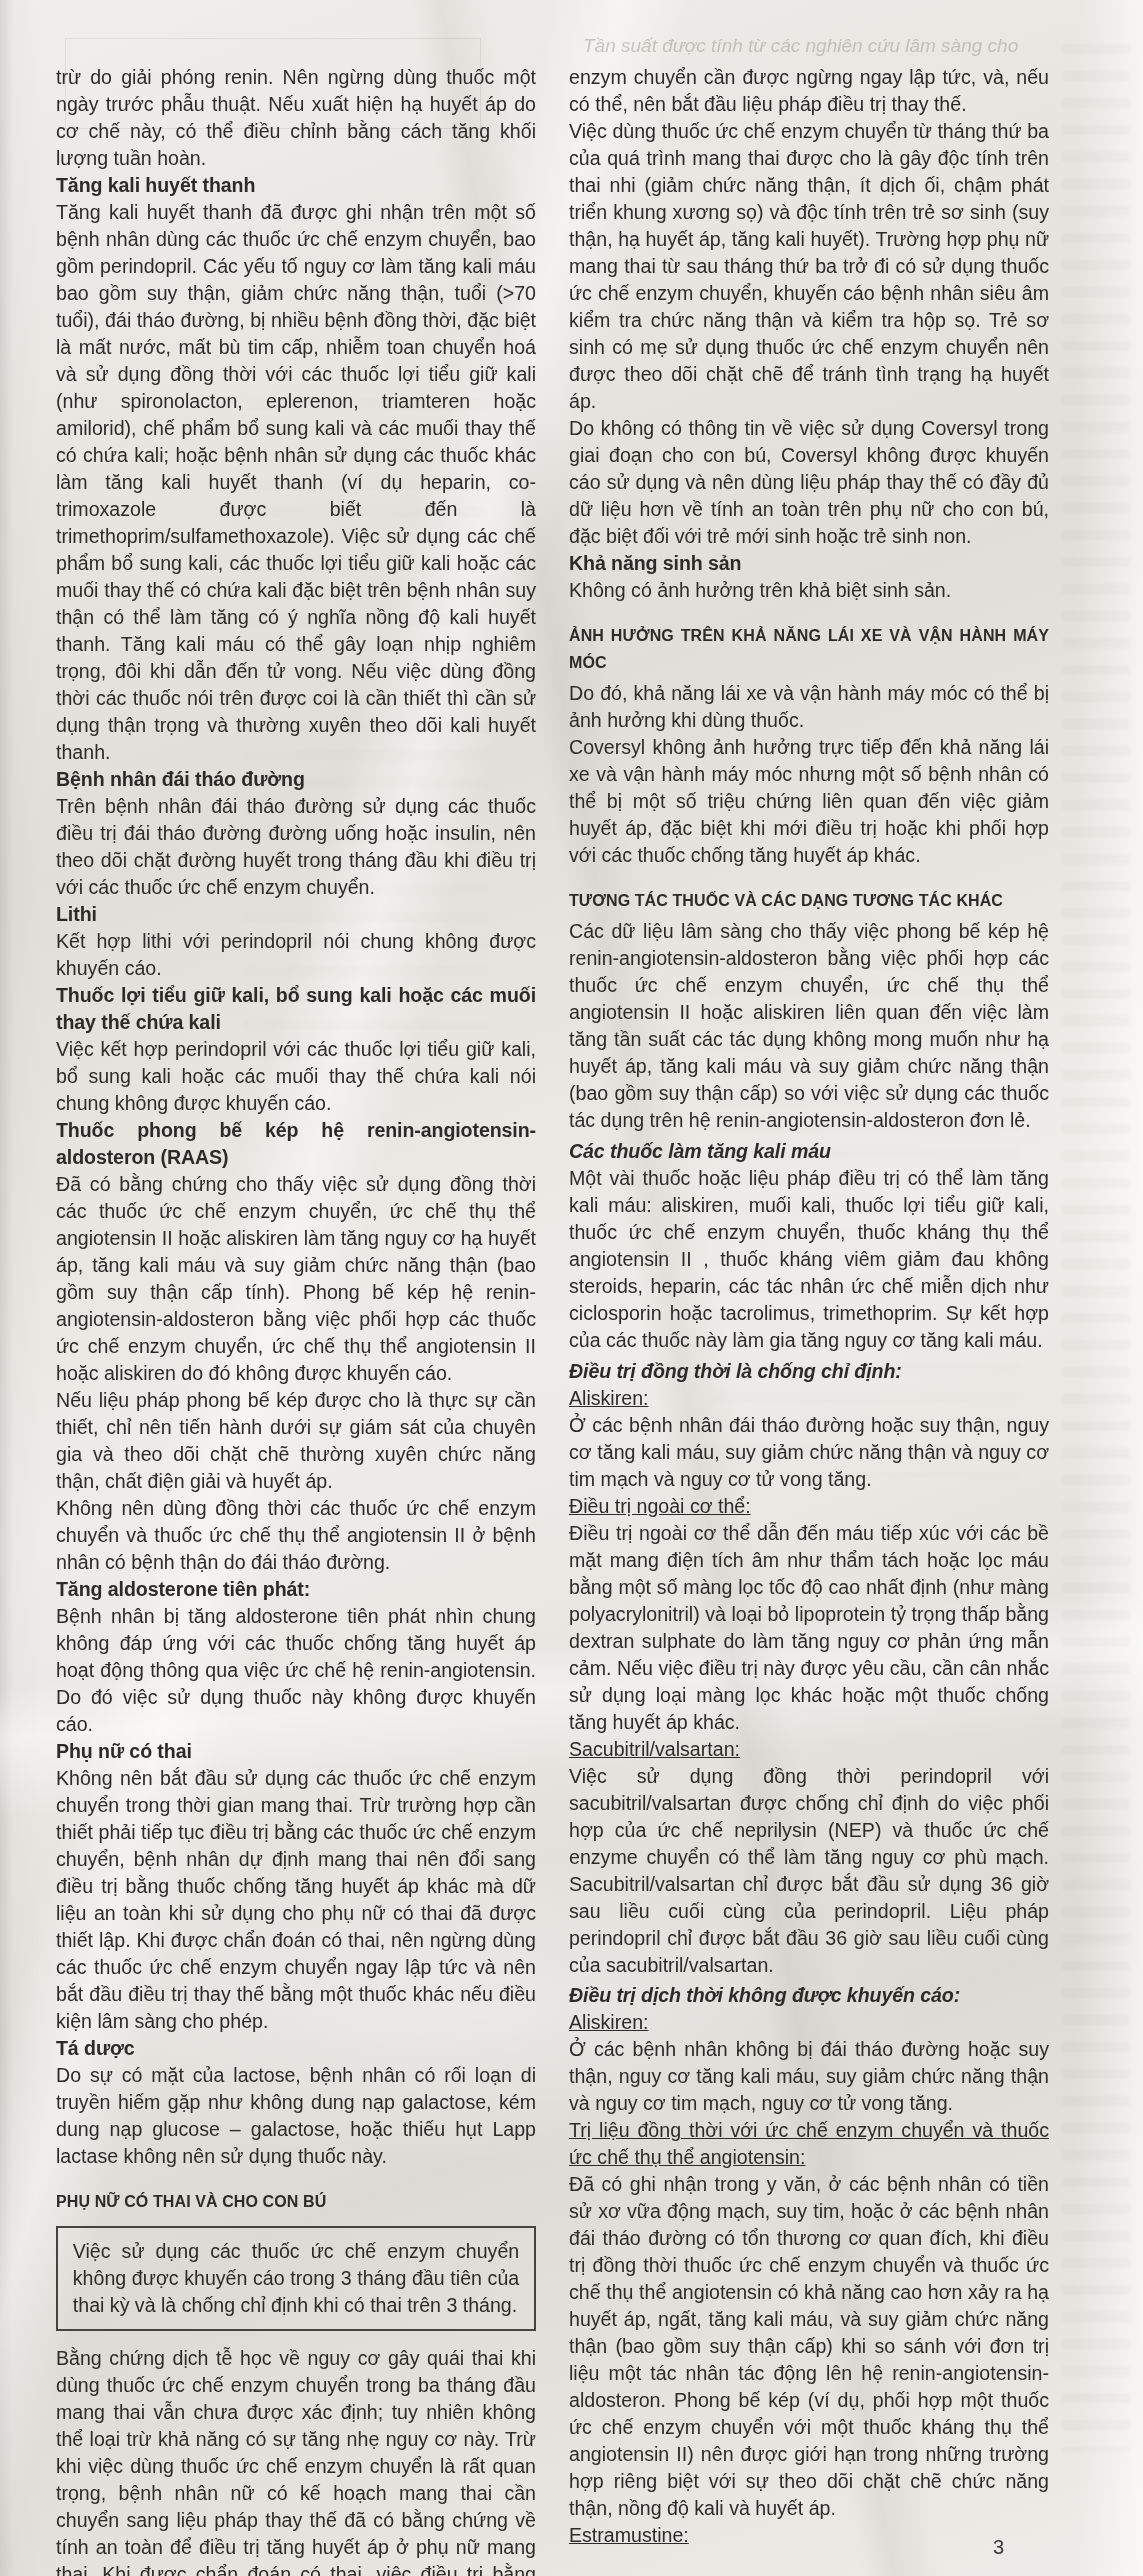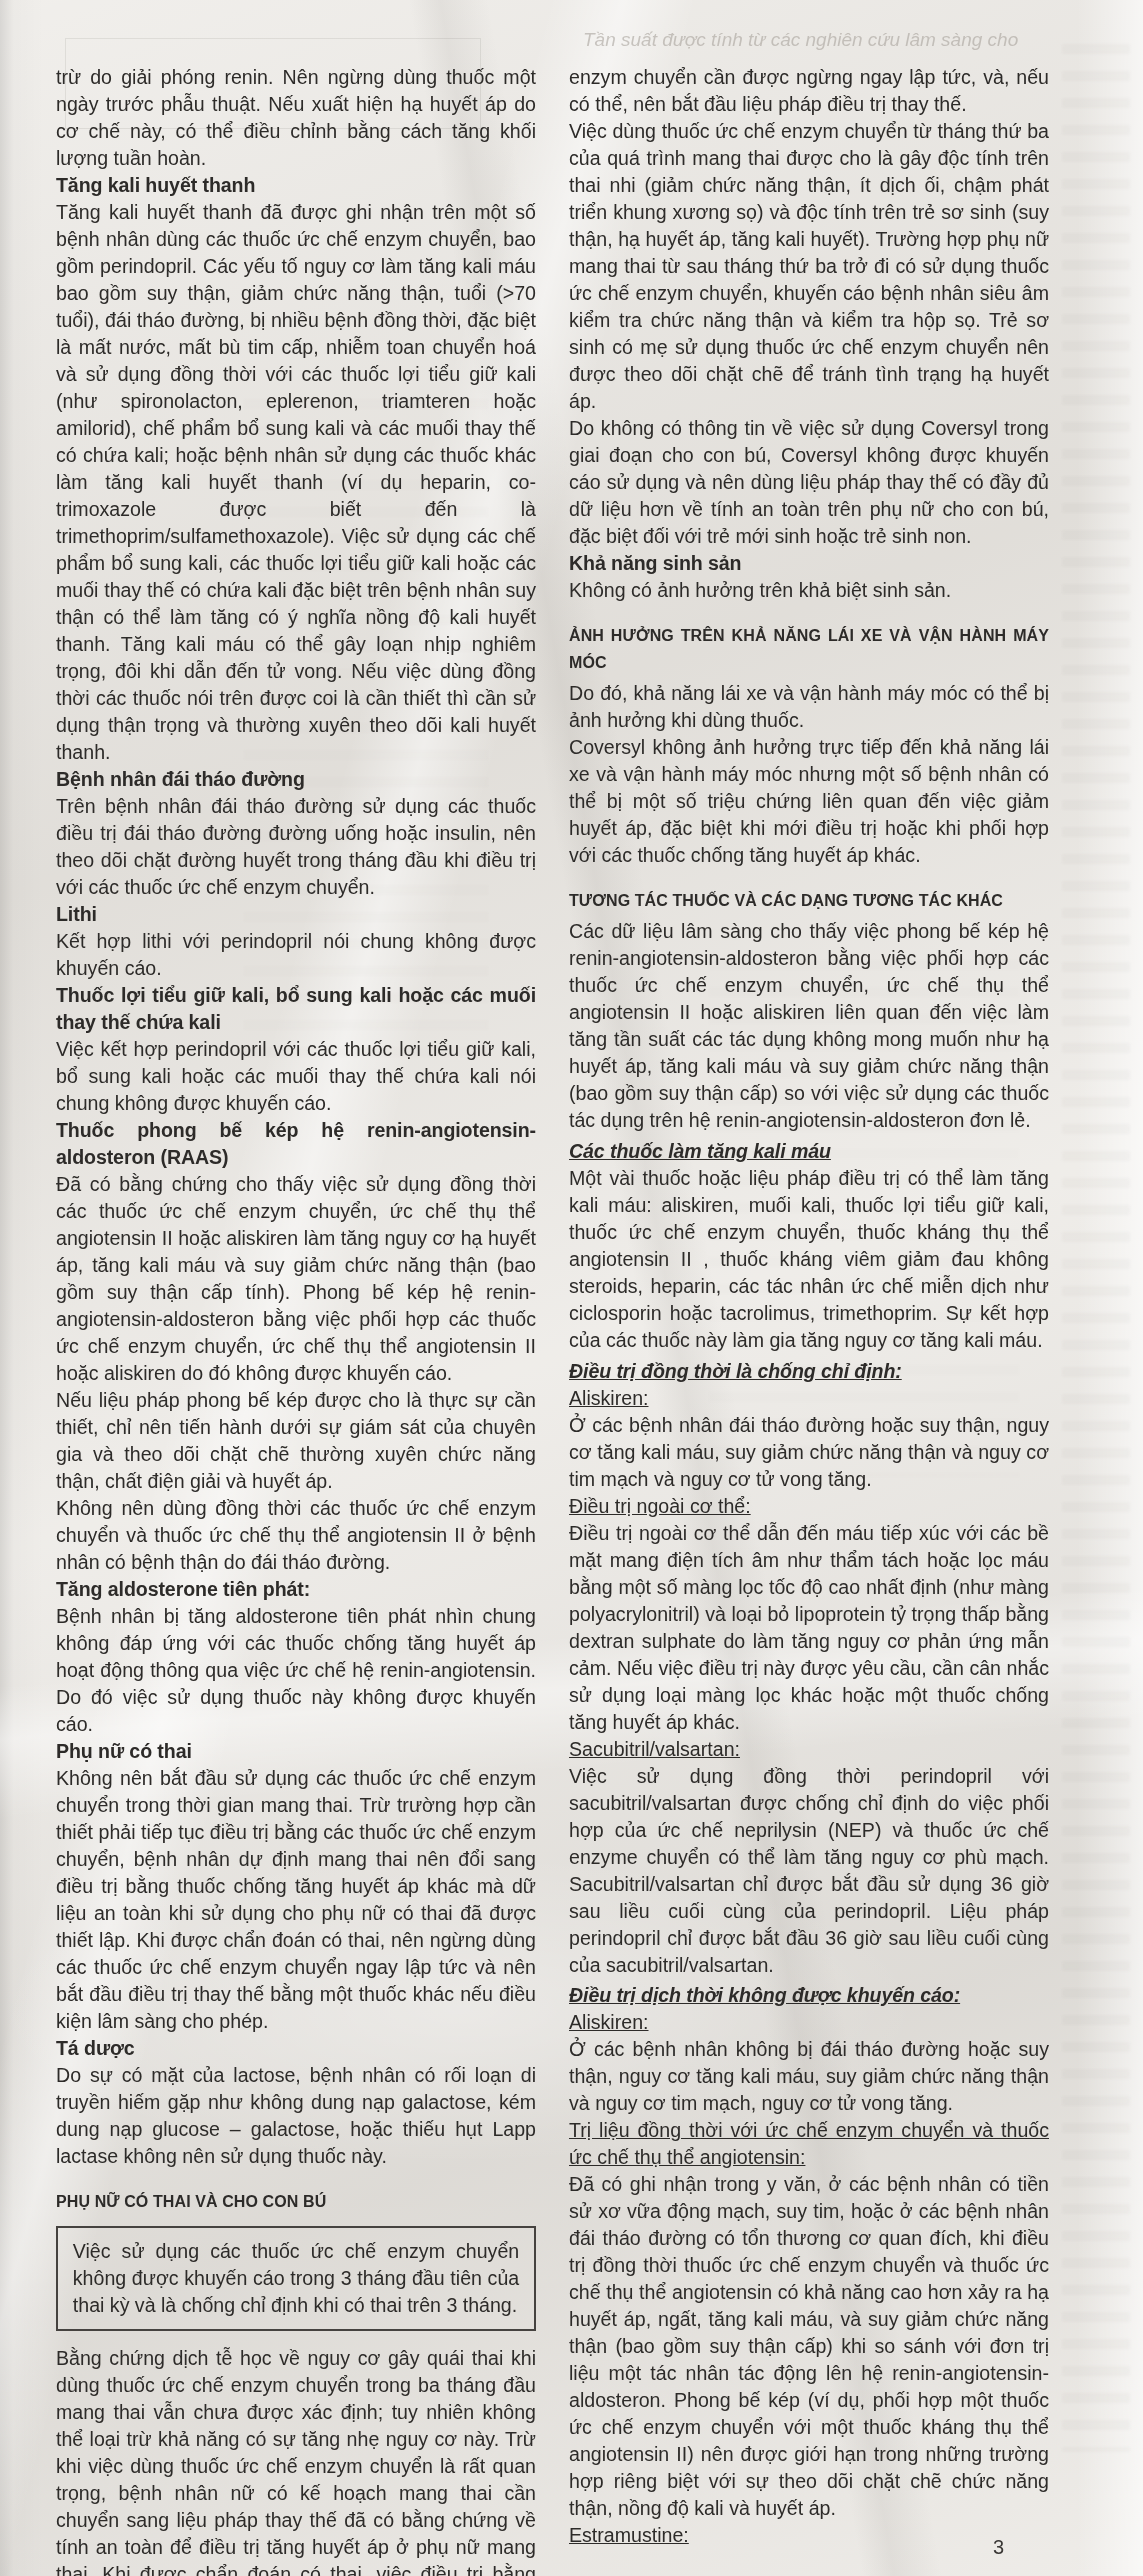--- a/index.html
+++ b/index.html
@@ -52,21 +52,20 @@
   h2.blk {
     font-weight: 700;
     font-size: 16px;
     letter-spacing: 0.1px;
     margin: 17.7px 0 4.4px 0;
     text-align: justify;
   }
   h4.blk {
     font-weight: 700;
     font-style: italic;
-    text-decoration: underline;
     margin-top: 3.7px;
     letter-spacing: -0.1px;
   }
   h5.blk {
     font-weight: 400;
     text-decoration: underline;
   }
   div.blk.boxed {
     border: 2.2px solid #45423f;
     padding: 9.6px 14.8px;
@@ -76,21 +75,21 @@
     position: absolute;
     left: 993px;
     top: 2536px;
     font-size: 20px;
     color: #3a3836;
   }
   
   .ghost-line {
     position: absolute;
     left: 583px;
-    top: 29px;
+    top: 35px;
     width: 487px;
     font-size: 19px;
     font-style: italic;
     color: #a39d96;
     opacity: 0.55;
     filter: blur(0.4px);
     white-space: nowrap;
   }
   .ghost-box {
     position: absolute;

